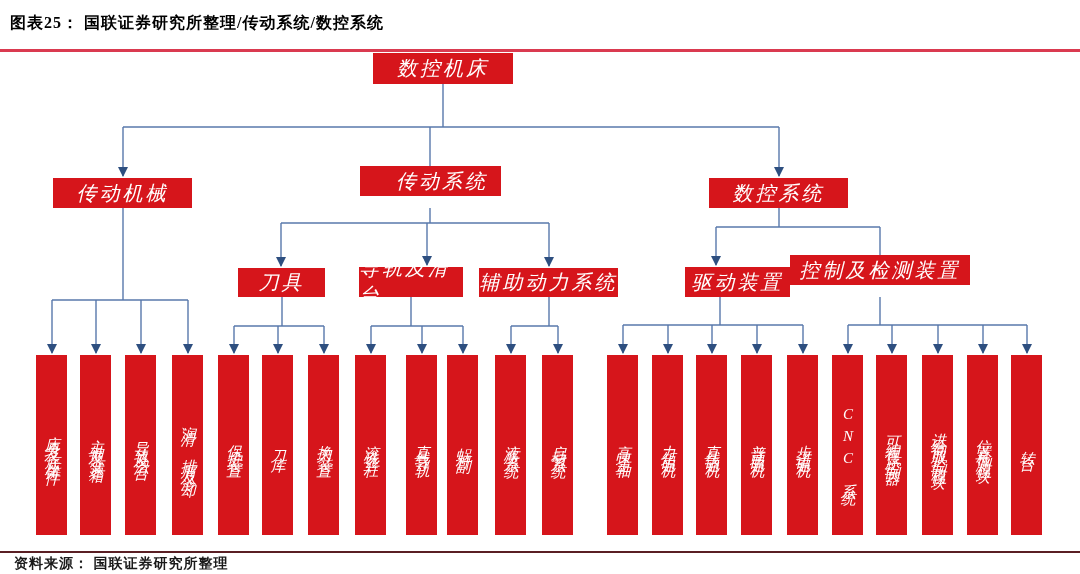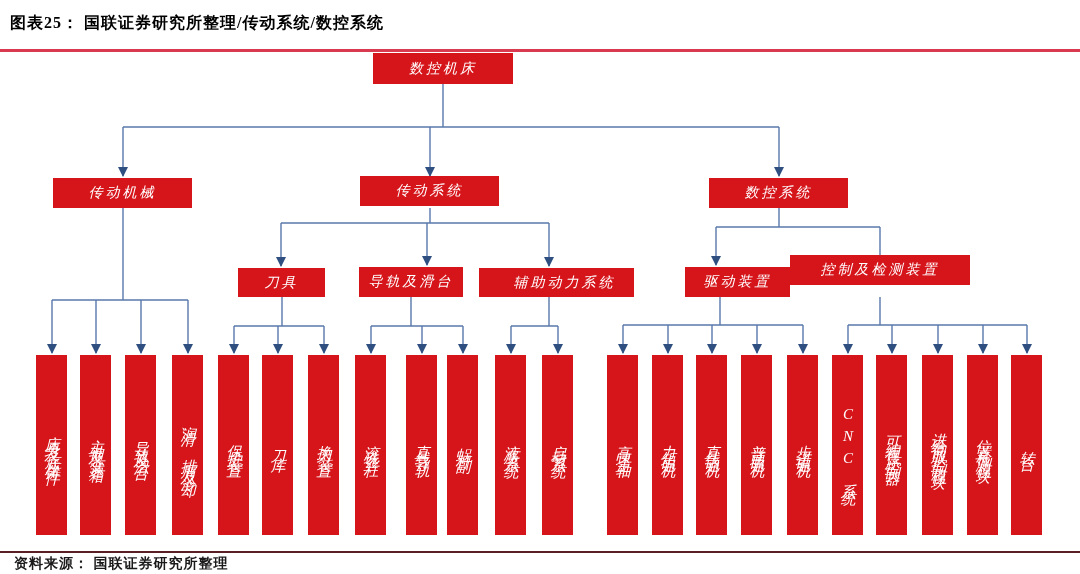--- a/index.html
+++ b/index.html
@@ -12,21 +12,21 @@
         font-family:"Liberation Serif",serif;overflow:hidden;}
   .title{position:absolute;left:10px;top:13px;font-size:16px;font-weight:bold;
          color:var(--title-color);letter-spacing:1px;font-family:"Liberation Serif",serif;}
   .title-rule{position:absolute;left:0;top:49px;width:1080px;height:3px;background:var(--title-rule);}
   svg.connectors{position:absolute;left:0;top:0;}
   svg .ln{stroke:var(--line-blue);stroke-width:1.4;fill:none;}
   #arw path{fill:var(--arrow-blue);}
   .box{position:absolute;background:var(--box-red);color:var(--box-text);
        font-style:italic;font-weight:500;}
   .hbox{display:flex;align-items:center;justify-content:center;
-        font-size:14px;letter-spacing:3px;}
+        font-size:20px;letter-spacing:3px;}
   .vbox{top:355px;width:31px;height:180px;writing-mode:vertical-rl;text-orientation:upright;
         text-align:center;line-height:31px;font-size:15px;letter-spacing:6px;}
   .footer-rule{position:absolute;left:0;top:551px;width:1080px;height:2px;background:var(--footer-rule);}
   .footer{position:absolute;left:14px;top:555px;font-size:14px;font-weight:bold;
           color:var(--footer-color);letter-spacing:1px;}
 </style>
 </head>
 <body>
 
 <div id="page">
@@ -97,26 +97,26 @@
       <path class="ln" d="M892,325 V353" marker-end="url(#arw)"></path>
       <path class="ln" d="M938,325 V353" marker-end="url(#arw)"></path>
       <path class="ln" d="M983,325 V353" marker-end="url(#arw)"></path>
       <path class="ln" d="M1027,325 V353" marker-end="url(#arw)"></path>
     </g>
   </svg>
 
   <div class="box hbox" style="left:373px;top:53px;width:140px;height:31px;">数控机床</div>
 
   <div class="box hbox" style="left:53px;top:178px;width:139px;height:30px;">传动机械</div>
-  <div class="box hbox" style="left:360px;top:176px;width:139px;height:30px;">传动系统</div>
+  <div class="box hbox" style="left:360px;top:166px;width:118px;height:30px;padding-left:23px;">传动系统</div>
   <div class="box hbox" style="left:709px;top:178px;width:139px;height:30px;">数控系统</div>
 
   <div class="box hbox" style="left:238px;top:268px;width:87px;height:29px;">刀具</div>
   <div class="box hbox" style="left:359px;top:267px;width:104px;height:30px;">导轨及滑台</div>
-  <div class="box hbox" style="left:479px;top:268px;width:139px;height:29px;padding-left:16px;">辅助动力系统</div>
+  <div class="box hbox" style="left:479px;top:268px;width:139px;height:29px;">辅助动力系统</div>
   <div class="box hbox" style="left:668px;top:267px;width:105px;height:30px;margin-left:17px;">驱动装置</div>
   <div class="box hbox" style="left:790px;top:255px;width:180px;height:30px;">控制及检测装置</div>
 
   <div class="box vbox" style="left:36px;">床身及底座铸件</div>
   <div class="box vbox" style="left:80px;">主轴及变速箱</div>
   <div class="box vbox" style="left:125px;">导轨及滑台</div>
   <div class="box vbox" style="left:172px;">润滑、排屑及冷却</div>
 
   <div class="box vbox" style="left:218px;">保护装置</div>
   <div class="box vbox" style="left:262px;">刀库</div>

